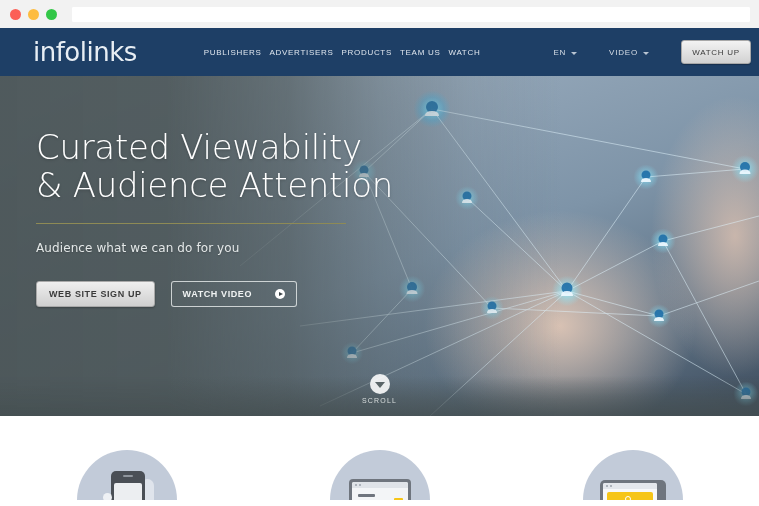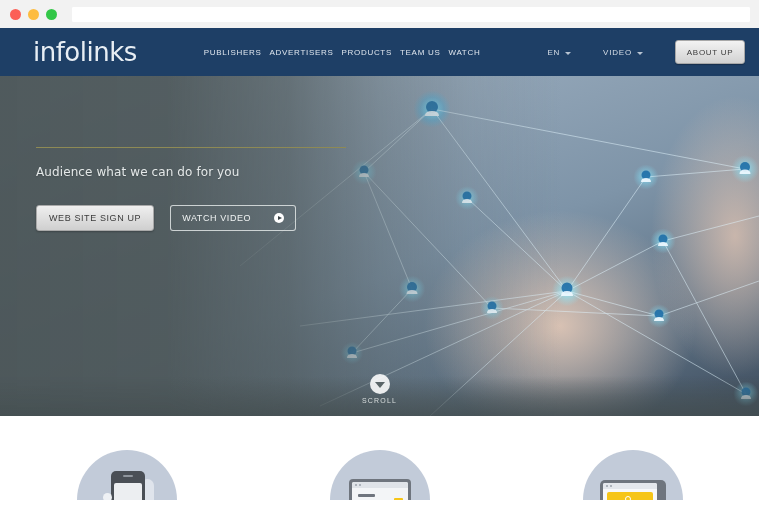--- a/index.html
+++ b/index.html
@@ -92,21 +92,21 @@
     font-size: 8px;
     letter-spacing: 0.7px;
     white-space: nowrap;
     cursor: pointer;
     font-family: "Liberation Sans", sans-serif;
   }
   .nav-right {
     display: flex;
     align-items: center;
     margin-left: auto;
-    margin-right: 14px;
+    margin-right: 8px;
     gap: 0;
   }
   .nav-drop {
     color: #d7dee7;
     font-size: 8px;
     letter-spacing: 0.8px;
     white-space: nowrap;
     cursor: pointer;
     display: inline-flex;
     align-items: center;
@@ -221,20 +221,21 @@
     font-weight: 400;
     font-family: "DejaVu Sans", sans-serif;
     letter-spacing: 0.1px;
     text-shadow: 0 1px 2px rgba(0,0,0,0.2);
   }
   .hero-btns {
     margin-top: 26px;
     display: flex;
     align-items: flex-start;
     gap: 16px;
+    font-weight: bold;
   }
   .btn-solid {
     height: 26px;
     padding: 0 12px;
     background: linear-gradient(#efefef, #cfcfcf);
     border: 1px solid #a9a9a9;
     border-radius: 3px;
     color: #3b3b3b;
     font-size: 9px;
     letter-spacing: 0.6px;
@@ -526,21 +527,21 @@
 
     <div class="nav-right">
       <span class="nav-drop">
         <span>EN</span>
         <i class="caret"></i>
       </span>
       <span class="nav-drop">
         <span>VIDEO</span>
         <i class="caret"></i>
       </span>
-      <div class="signup-btn">ABOUT UP</div>
+      <div class="signup-btn">WATCH UP</div>
     </div>
   </div>
 
   <div class="hero">
     <div class="hero-photo"></div>
 
     <svg class="hero-lines" viewBox="0 0 759 340" preserveAspectRatio="none">
       <g stroke="#dff2fb" stroke-width="0.7" opacity="0.75" fill="none">
         <path d="M432,33 L364,96"></path>
         <path d="M432,33 L567,215"></path>
@@ -591,20 +592,22 @@
         <path d="M352,281 q0,-4 5,-4 q5,0 5,4 z" transform="translate(-5,1)"></path>
         <path d="M745,97 q0,-4.5 5.5,-4.5 q5.5,0 5.5,4.5 z" transform="translate(-5.5,1)"></path>
         <path d="M746,322 q0,-4 5,-4 q5,0 5,4 z" transform="translate(-5,1)"></path>
       </g>
     </svg>
 
     <div class="hero-overlay"></div>
     <div class="hero-bottom-fade"></div>
 
     <div class="hero-content">
+      <h1 class="hero-title">Curated Viewability
+&amp; Audience Attention</h1>
       <div class="hero-rule"></div>
       <p class="hero-sub">Audience what we can do for you</p>
       <div class="hero-btns">
         <div class="btn-solid">WEB SITE SIGN UP</div>
         <div class="btn-outline">
           <span>WATCH VIDEO</span>
           <span class="play-icon"></span>
         </div>
       </div>
     </div>

